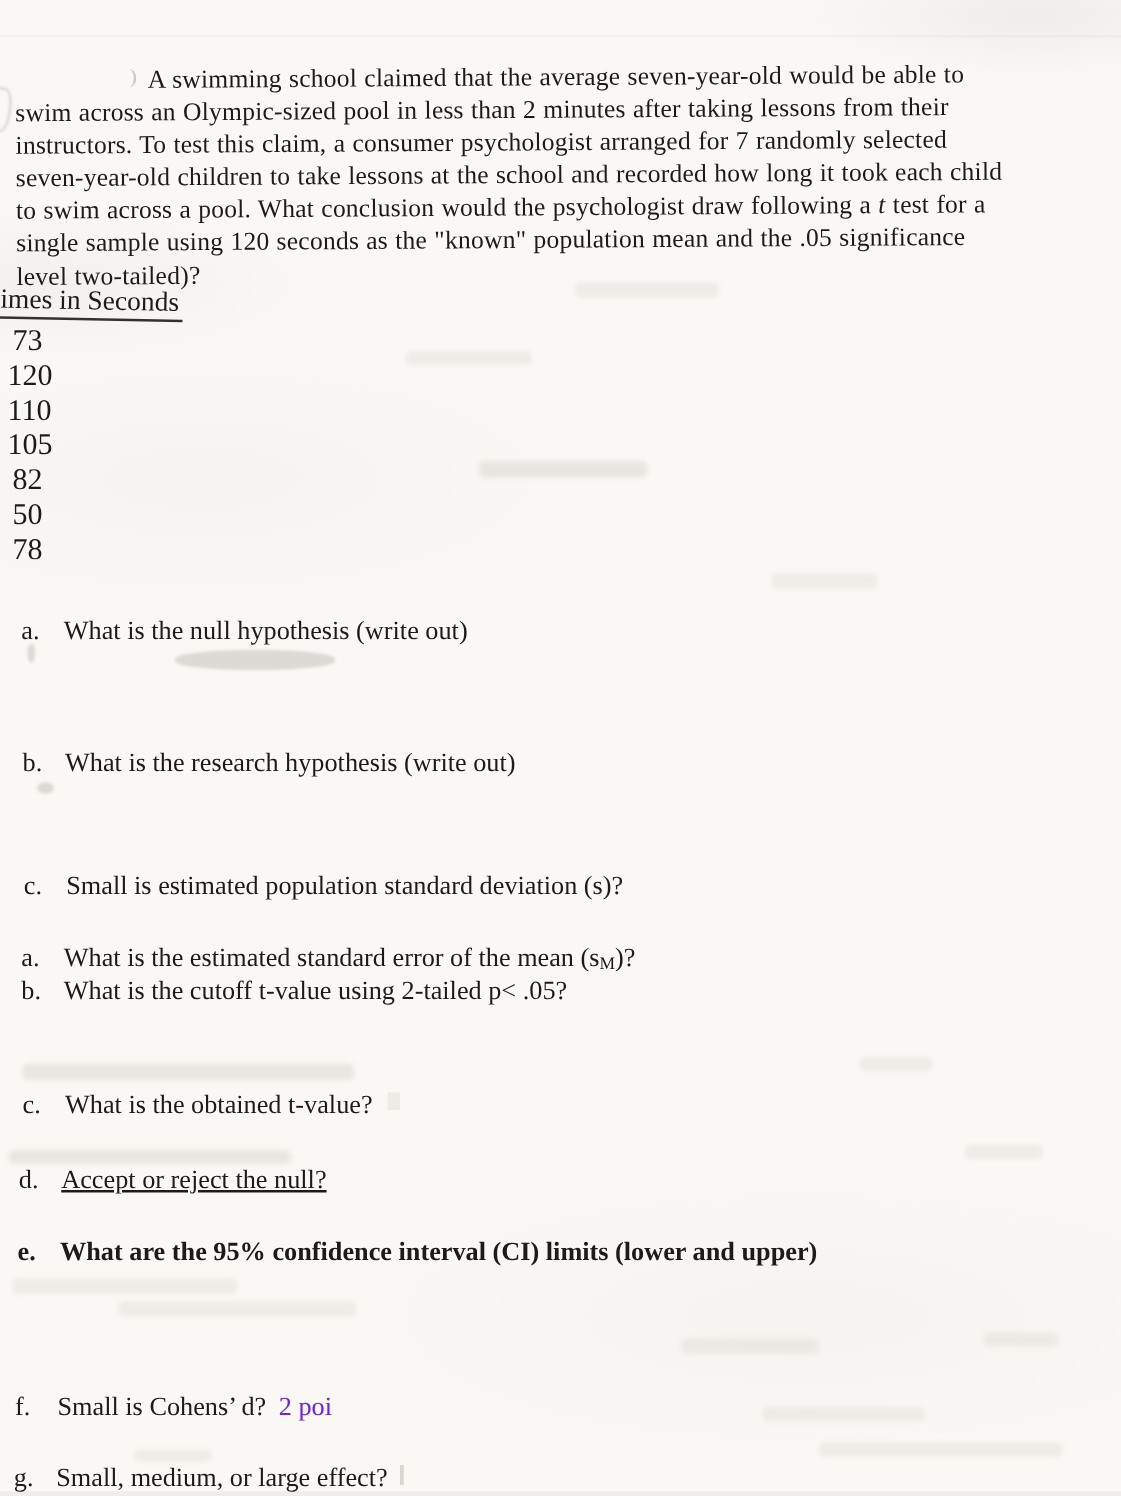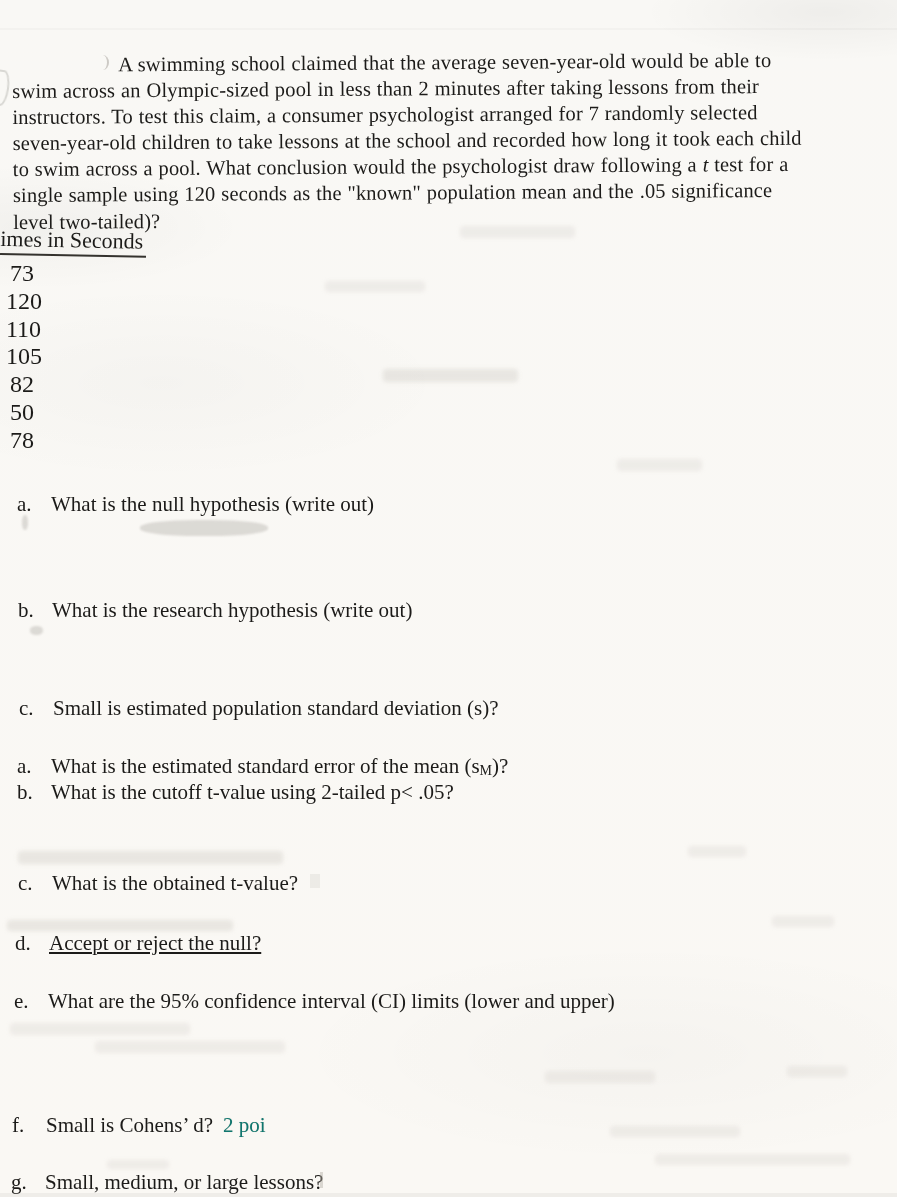--- a/index.html
+++ b/index.html
@@ -38,21 +38,21 @@
   
   .times-list{position:absolute;left:6px;top:232px;font-size:24px;line-height:27.8px;}
   .times-list .row{height:27.8px;white-space:nowrap;}
   .times-list .d2{padding-left:4px;}
 
   
   .questions{position:absolute;left:0;top:0;font-size:21px;}
   .q{position:absolute;white-space:nowrap;}
   .q .letter{display:inline-block;width:34px;}
   .subM{font-size:14px;vertical-align:-2px;letter-spacing:0;}
-  .ghost-text{color:#0f766e;margin-left:10px;text-shadow:0 0 1px #d6d3cb;}
+  .ghost-text{color:#6d28d9;margin-left:10px;text-shadow:0 0 1px #d6d3cb;}
 
   
   .bleed{position:absolute;background:rgba(165,161,151,0.20);filter:blur(2px);border-radius:4px;}
   .bleed.light{background:rgba(170,166,156,0.14);}
   .pencil{position:absolute;background:rgba(135,132,124,0.26);filter:blur(1.3px);border-radius:45%;}
   .paren-ghost{position:absolute;left:99px;top:27px;width:8px;height:15px;
     border-right:2px solid rgba(150,147,139,0.45);border-radius:0 9px 9px 0 / 0 11px 11px 0;
     filter:blur(0.6px);}
   .corner-mark{position:absolute;left:-5px;top:42px;width:12px;height:32px;
     border:2px solid rgba(130,128,121,0.28);border-left:none;border-radius:0 60% 60% 0;
@@ -108,28 +108,28 @@
     </div>
     <div class="q" style="left:17px;top:752px;">
       <span class="letter">b.</span><span>What is the cutoff t-value using 2-tailed p&lt; .05?</span>
     </div>
     <div class="q" style="left:18px;top:843px;">
       <span class="letter">c.</span><span>What is the obtained t-value?</span>
     </div>
     <div class="q" style="left:15px;top:903px;text-decoration:underline;">
       <span class="letter">d.</span><span>Accept or reject the null?</span>
     </div>
-    <div class="q" style="left:14px;top:961px;">
+    <div class="q" style="left:14px;top:961px;font-weight:bold;">
       <span class="letter">e.</span><span>What are the 95% confidence interval (CI) limits (lower and upper)</span>
     </div>
     <div class="q" style="left:12px;top:1085px;">
       <span class="letter">f.</span><span>Small is Cohens’ d?</span><span class="ghost-text">2 poi</span>
     </div>
     <div class="q" style="left:11px;top:1142px;">
-      <span class="letter">g.</span><span>Small, medium, or large lessons?</span>
+      <span class="letter">g.</span><span>Small, medium, or large effect?</span>
     </div>
   </div>
 
   <div class="pencil" style="left:140px;top:492px;width:128px;height:16px;"></div>
   <div class="pencil" style="left:22px;top:487px;width:6px;height:15px;"></div>
   <div class="pencil" style="left:30px;top:598px;width:13px;height:9px;"></div>
 
   <div class="bleed light" style="left:460px;top:198px;width:115px;height:12px;"></div>
   <div class="bleed light" style="left:325px;top:253px;width:100px;height:11px;"></div>
   <div class="bleed" style="left:383px;top:341px;width:135px;height:13px;"></div>

